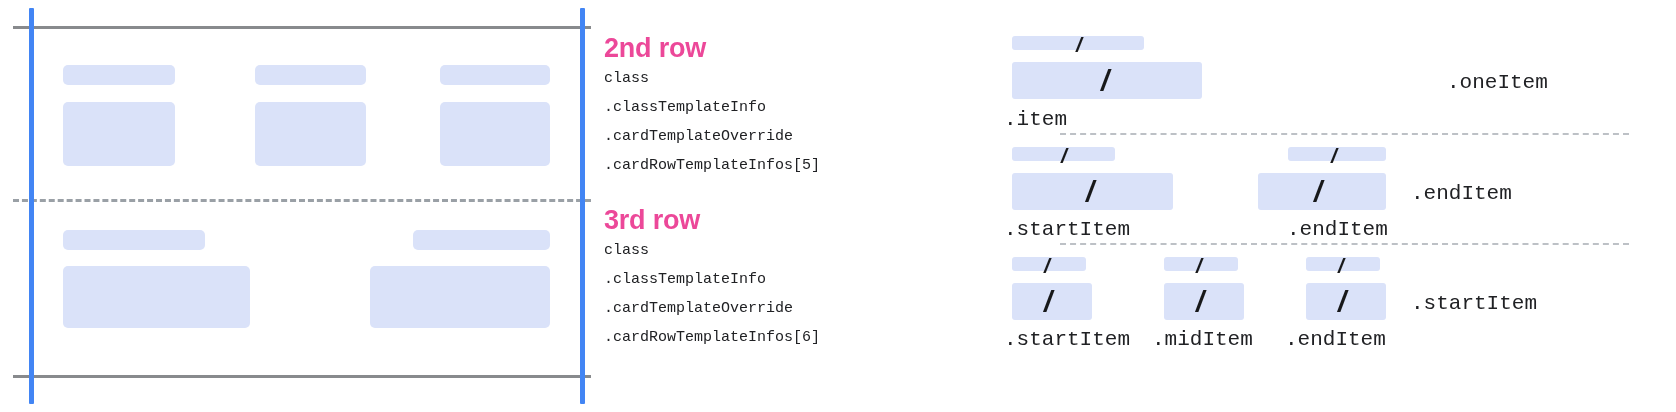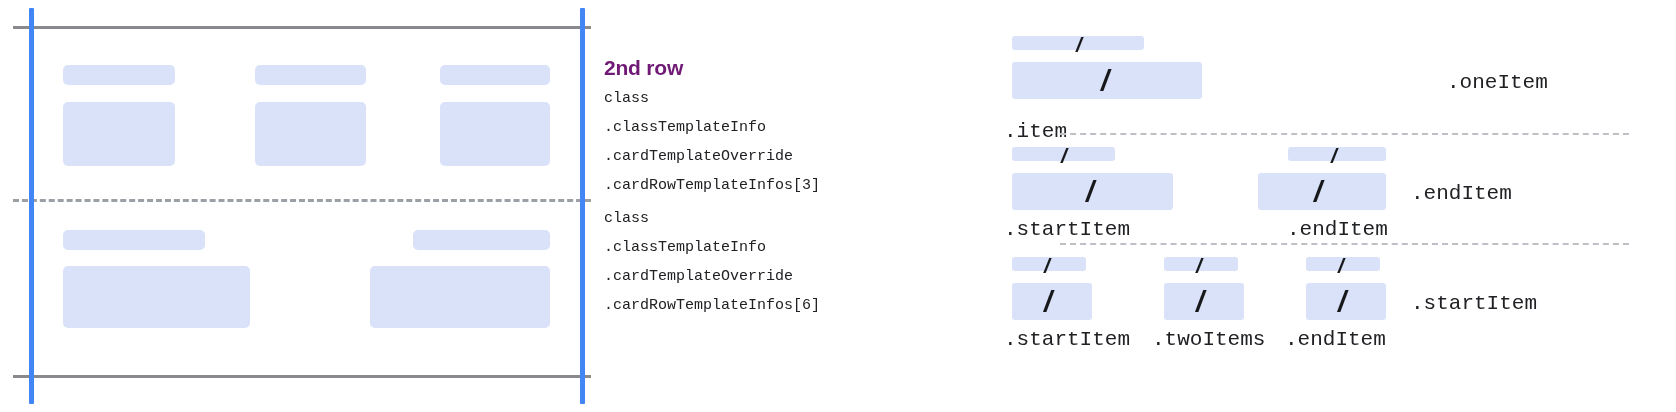--- a/index.html
+++ b/index.html
@@ -55,26 +55,25 @@
     position: absolute;
     background: #dae2f9;
     border-radius: 5px;
   }
 
   
   .text-col { position: absolute; }
   .row-title {
     font-family: "Liberation Sans", sans-serif;
     font-weight: bold;
-    font-size: 21px;
-    color: #701a75;
+    font-size: 27px;
+    color: #ec4899;
     letter-spacing: -0.2px;
     line-height: 32px;
     white-space: pre;
-    margin-top: 20px;
   }
   .mono {
     font-family: "Liberation Mono", monospace;
     font-size: 15px;
     color: #202124;
     line-height: 29px;
     white-space: pre;
   }
 
   
@@ -149,40 +148,41 @@
     <div class="blk" style="left:413px;top:230px;width:137px;height:20px;"></div>
     <div class="blk" style="left:370px;top:266px;width:180px;height:62px;"></div>
   </div>
 </div>
 
 <div class="text-col" style="left:604px;top:32px;">
   <div class="row-title">2nd row</div>
   <div class="mono">class</div>
   <div class="mono">.classTemplateInfo</div>
   <div class="mono">.cardTemplateOverride</div>
-  <div class="mono">.cardRowTemplateInfos[3]</div>
+  <div class="mono">.cardRowTemplateInfos[5]</div>
 </div>
 
 <div class="text-col" style="left:604px;top:204px;">
+  <div class="row-title">3rd row</div>
   <div class="mono">class</div>
   <div class="mono">.classTemplateInfo</div>
   <div class="mono">.cardTemplateOverride</div>
   <div class="mono">.cardRowTemplateInfos[6]</div>
 </div>
 
 <div class="abs" style="left:0;top:0;width:1676px;height:412px;">
 
   <div>
     <div class="slot" style="left:1012px;top:36px;width:190px;height:85px;">
       <div class="bar" style="left:0;top:0;width:132px;height:14px;"></div>
       <span class="slash" style="left:64px;top:-2px;font-size:21px;">/</span>
       <div class="bar" style="left:0;top:26px;width:190px;height:37px;"></div>
       <span class="slash" style="left:89px;top:31px;font-size:29px;">/</span>
     </div>
-    <div class="slot-label" style="left:1004px;top:108px;margin-top:12px;">.item</div>
+    <div class="slot-label" style="left:1004px;top:108px;">.item</div>
     <div class="group-label" style="left:1447px;top:71px;">.oneItem</div>
   </div>
 
   <div class="panel-sep" style="top:133px;"></div>
 
   <div>
     <div class="slot" style="left:1012px;top:147px;width:161px;height:85px;">
       <div class="bar" style="left:0;top:0;width:103px;height:14px;"></div>
       <span class="slash" style="left:49px;top:-2px;font-size:21px;">/</span>
       <div class="bar" style="left:0;top:26px;width:161px;height:37px;"></div>
@@ -211,21 +211,21 @@
       <span class="slash" style="left:32px;top:31px;font-size:29px;">/</span>
     </div>
     <div class="slot-label" style="left:1004px;top:328px;">.startItem</div>
 
     <div class="slot" style="left:1164px;top:257px;width:80px;height:85px;">
       <div class="bar" style="left:0;top:0;width:74px;height:14px;"></div>
       <span class="slash" style="left:32px;top:-2px;font-size:21px;">/</span>
       <div class="bar" style="left:0;top:26px;width:80px;height:37px;"></div>
       <span class="slash" style="left:32px;top:31px;font-size:29px;">/</span>
     </div>
-    <div class="slot-label" style="left:1152px;top:328px;">.twoItems</div>
+    <div class="slot-label" style="left:1152px;top:328px;">.midItem</div>
 
     <div class="slot" style="left:1306px;top:257px;width:80px;height:85px;">
       <div class="bar" style="left:0;top:0;width:74px;height:14px;"></div>
       <span class="slash" style="left:32px;top:-2px;font-size:21px;">/</span>
       <div class="bar" style="left:0;top:26px;width:80px;height:37px;"></div>
       <span class="slash" style="left:32px;top:31px;font-size:29px;">/</span>
     </div>
     <div class="slot-label" style="left:1285px;top:328px;">.endItem</div>
 
     <div class="group-label" style="left:1411px;top:292px;">.startItem</div>

